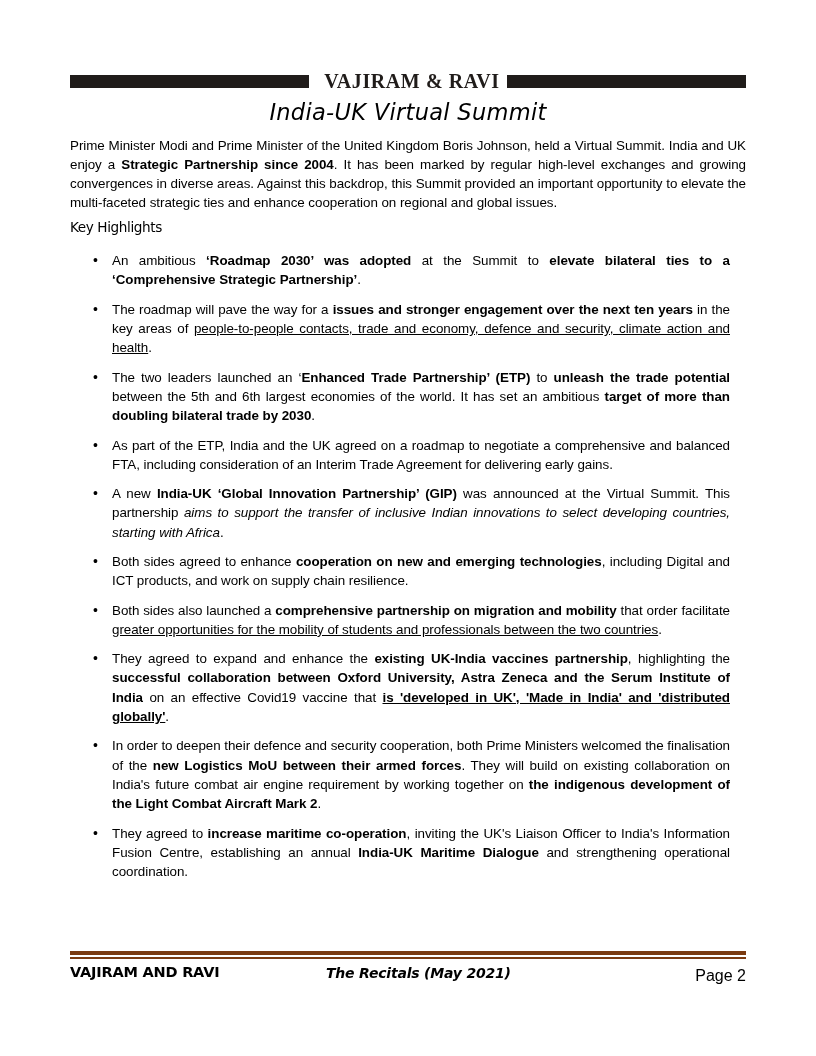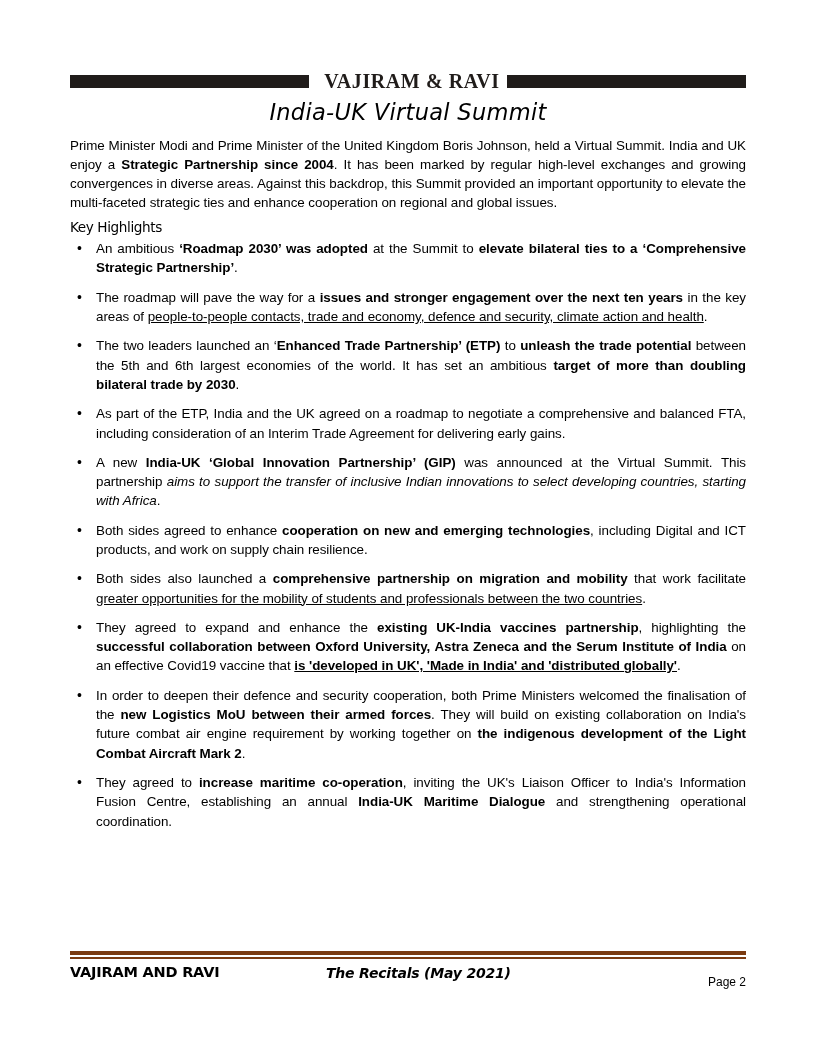--- a/index.html
+++ b/index.html
@@ -87,21 +87,21 @@
   .section-heading {
     font-family: "DejaVu Sans", sans-serif;
     font-size: 13.6px;
     font-weight: normal;
     margin: 7px 0 4px 0;
     letter-spacing: -0.4px;
   }
 
   ul.bullets {
     list-style: none;
-    margin: 0;
+    margin: 16px;
     padding: 0;
   }
   ul.bullets > li {
     position: relative;
     padding-left: 26px;
     margin-bottom: 10px;
     font-size: 13.4px;
     line-height: 1.44;
     text-align: justify;
     letter-spacing: -0.05px;
@@ -161,22 +161,22 @@
     left: 256px; top: 1px;
     font-family: "DejaVu Sans", sans-serif;
     font-size: 14px;
     font-weight: bold;
     font-style: italic;
     letter-spacing: -0.2px;
     color: #000;
   }
   .footer-right {
     position: absolute;
-    right: 0; top: 11px;
-    font-size: 12px;
+    right: 0; top: 3px;
+    font-size: 16px;
     color: #000;
   }
 </style>
 </head>
 <body>
 
 <div class="page">
 
   <div class="masthead">
     <div class="mast-bar left"></div>
@@ -200,21 +200,21 @@
 
       <li><span>The two leaders launched an ‘</span><b>Enhanced Trade Partnership’ (ETP)</b><span> to </span><b>unleash the trade potential</b><span> between the 5th and 6th largest economies of the world. It has set an ambitious </span><b>target of more than doubling bilateral trade by 2030</b><span>.</span></li>
 
       <li><span>As part of the ETP, India and the UK agreed on a roadmap to negotiate a comprehensive and balanced FTA, including consideration of an Interim Trade Agreement for delivering early gains.</span></li>
 
       <li><span>A new </span><b>India-UK ‘Global Innovation Partnership’ (GIP)</b><span> was announced at the Virtual Summit. This partnership </span><i>aims to support the transfer of inclusive Indian innovations to select developing countries, starting with Africa</i><span>.</span></li>
 
       <li><span>Both sides agreed to enhance </span><b>cooperation on new and emerging technologies</b><span>, including Digital and ICT products, and work on supply chain resilience.</span></li>
 
 
-      <li><span>Both sides also launched a </span><b>comprehensive partnership on migration and mobility</b><span> that work facilitate </span><span class="u">greater opportunities for the mobility of students and professionals between the two countries</span><span>.</span></li>
+      <li><span>Both sides also launched a </span><b>comprehensive partnership on migration and mobility</b><span> that order facilitate </span><span class="u">greater opportunities for the mobility of students and professionals between the two countries</span><span>.</span></li>
 
       <li><span>They agreed to expand and enhance the </span><b>existing UK-India vaccines partnership</b><span>, highlighting the </span><b>successful collaboration between Oxford University, Astra Zeneca and the Serum Institute of India</b><span> on an effective Covid19 vaccine that </span><span class="bu">is 'developed in UK', 'Made in India' and 'distributed globally'</span><span>.</span></li>
 
       <li><span>In order to deepen their defence and security cooperation, both Prime Ministers welcomed the finalisation of the </span><b>new Logistics MoU between their armed forces</b><span>. They will build on existing collaboration on India's future combat air engine requirement by working together on </span><b>the indigenous development of the Light Combat Aircraft Mark 2</b><span>.</span></li>
 
       <li><span>They agreed to </span><b>increase maritime co-operation</b><span>, inviting the UK's Liaison Officer to India's Information Fusion Centre, establishing an annual </span><b>India-UK Maritime Dialogue</b><span> and strengthening operational coordination.</span></li>
 
     </ul>
   </div>
 

